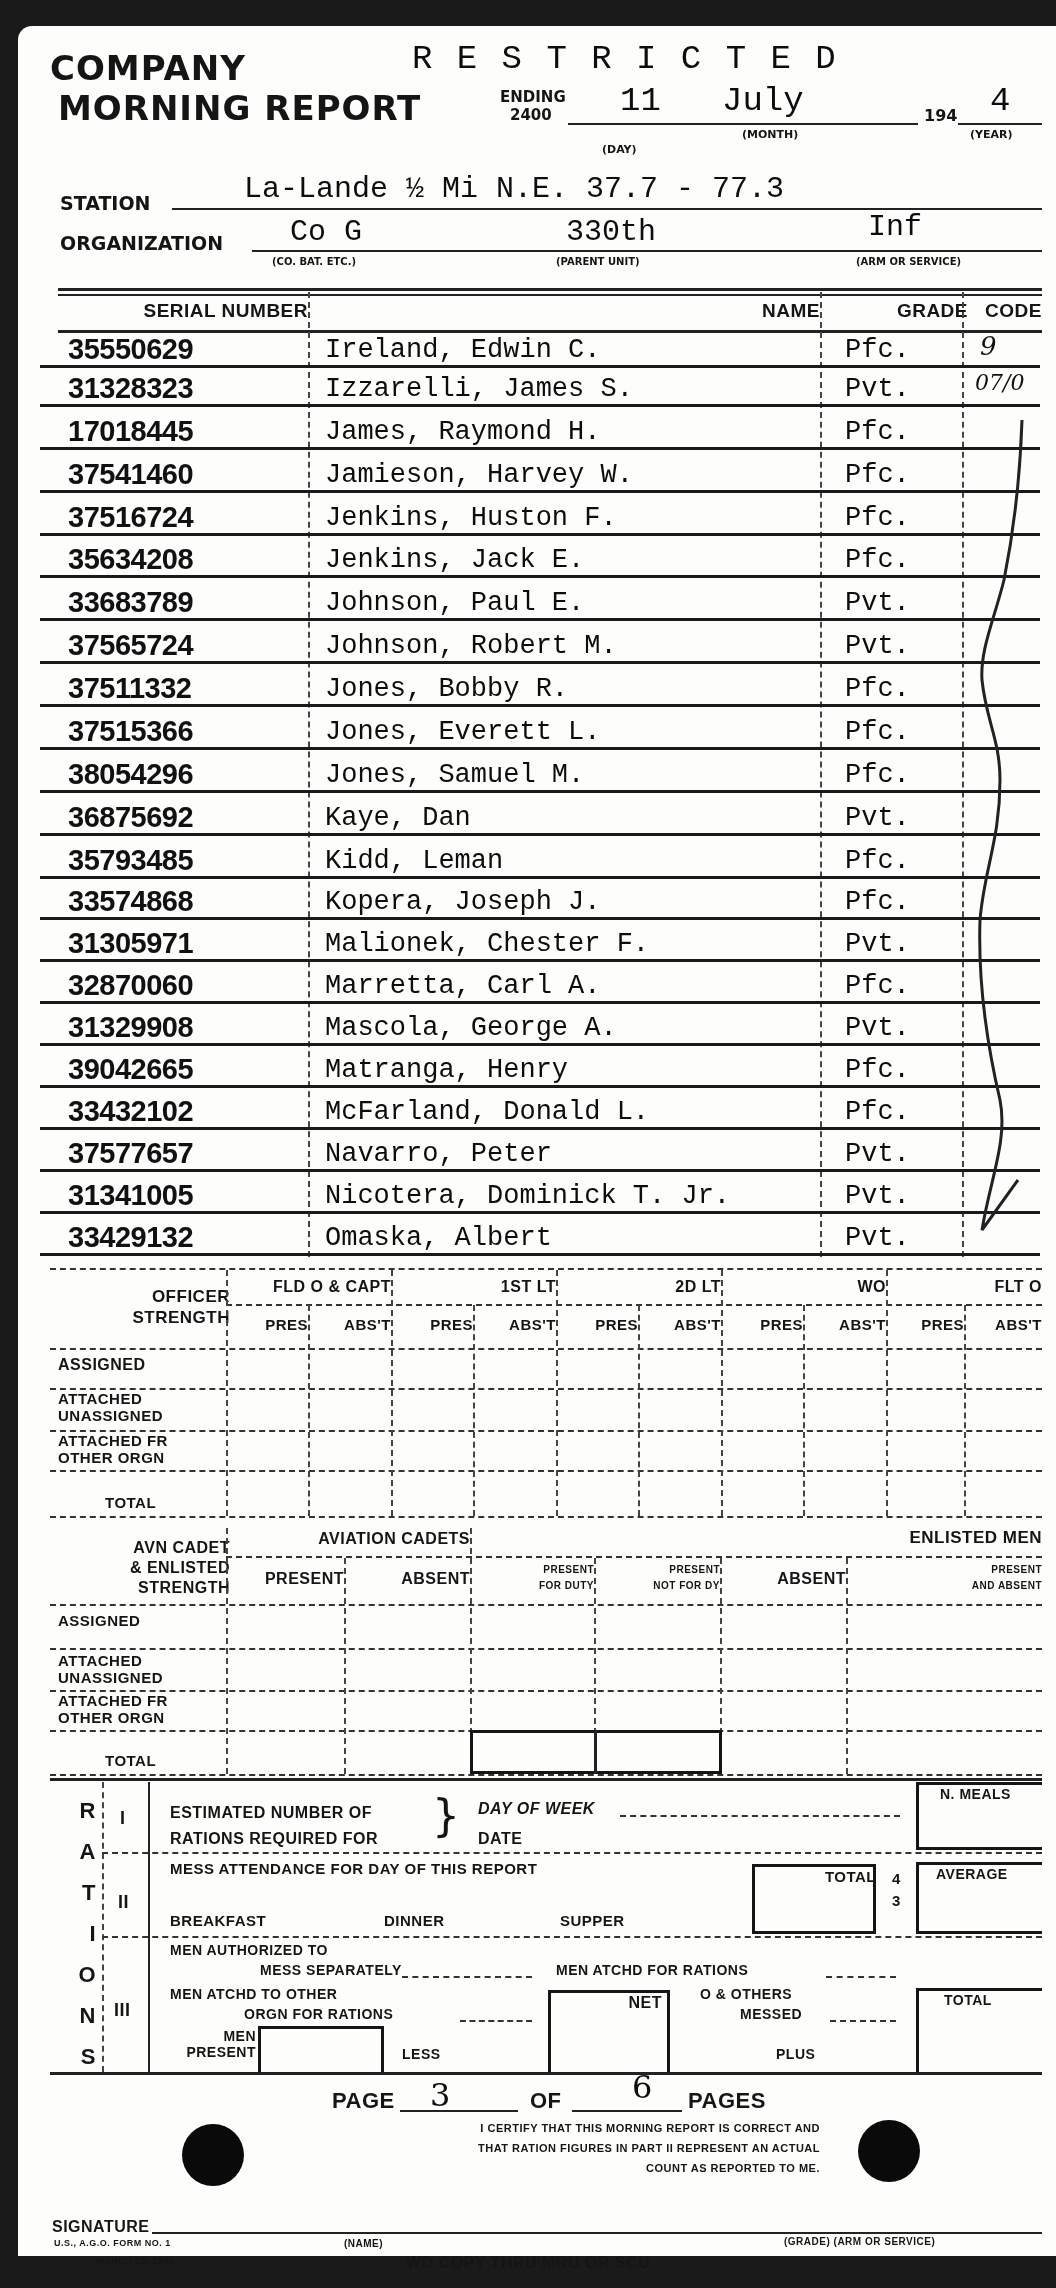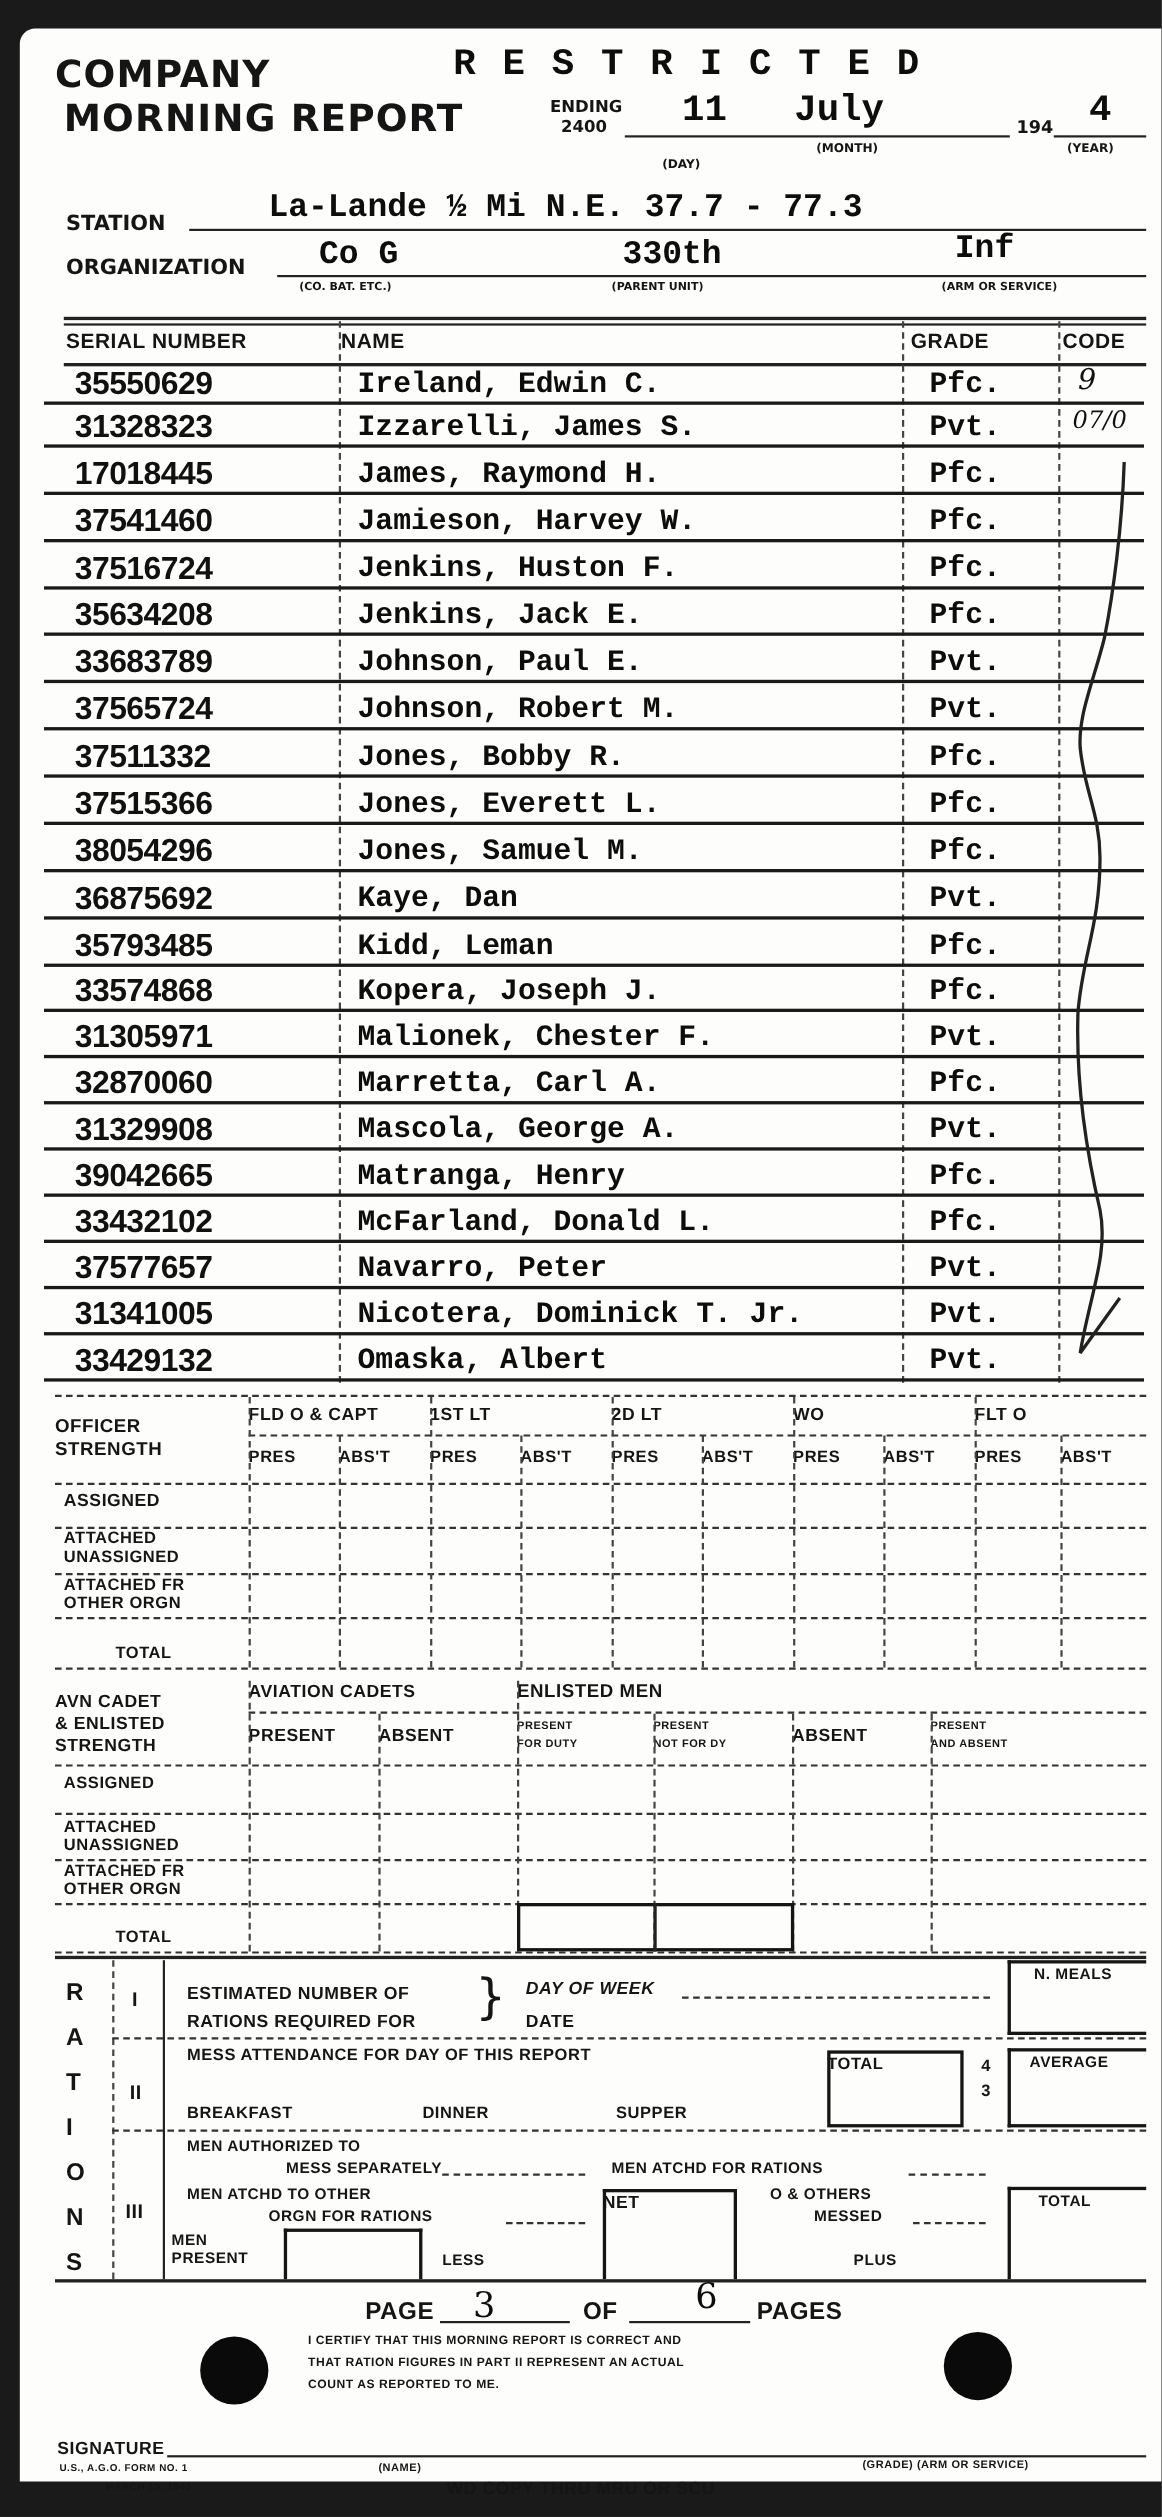--- a/index.html
+++ b/index.html
@@ -6,38 +6,38 @@
   html, body { width: 1056px; height: 2288px; background: #1a1a1a; overflow: hidden; }
   body { position: relative; font-family: "DejaVu Sans", sans-serif; color: #111; }
 
   .paper {
     position: absolute; left: 18px; top: 26px; width: 1038px; height: 2230px;
     background: #fdfdfb; border-top-left-radius: 14px;
   }
   .abs { position: absolute; }
   .print { font-family: "DejaVu Sans", sans-serif; font-weight: bold; color: #151515; }
   .cond { font-family: "Liberation Sans", sans-serif; font-weight: bold; color: #151515; letter-spacing: 0.5px; }
-  .type { font-family: "Liberation Mono", monospace; font-weight: bold; color: #0d0d0d; }
+  .type { font-family: "Liberation Mono", monospace; font-weight: normal; color: #0d0d0d; }
   .hline { position: absolute; height: 0; border-top: 2px solid #222; }
   .hline.thick { border-top-width: 3px; }
   .hline.dash { border-top: 2px dashed #333; }
   .vline { position: absolute; width: 0; border-left: 2px solid #222; }
   .vline.dash { border-left: 2px dashed #444; }
   .box { position: absolute; border: 3px solid #151515; }
   .hole { position: absolute; width: 62px; height: 62px; border-radius: 50%; background: #0a0a0a; }
 
   .row { position: absolute; left: 40px; width: 1000px; height: 37px; }
   .row .serial { position: absolute; left: 28px; top: 2px; font-size: 29px; font-family: "Liberation Sans", sans-serif; font-weight: bold; letter-spacing: -0.5px; }
   .row .name { position: absolute; left: 285px; top: 4px; font-size: 27px; }
   .row .grade { position: absolute; left: 805px; top: 4px; font-size: 27px; }
   .row .code { position: absolute; left: 940px; top: 0px; font-size: 26px; font-family: "DejaVu Serif", serif; font-style: italic; }
   .row .rule { position: absolute; left: 0; right: 0; bottom: 0; border-top: 3px solid #1a1a1a; }
 
   .small { font-size: 11px; }
-  .center { text-align: left; }
+  .center { text-align: right; }
 </style>
 </head>
 <body>
 
 <div class="paper"></div>
 
 <div class="abs print" style="left:50px;top:48px;font-size:34px;letter-spacing:1px;">COMPANY</div>
 <div class="abs print" style="left:58px;top:88px;font-size:34px;letter-spacing:1px;">MORNING REPORT</div>
 <div class="abs type" style="left:412px;top:40px;font-size:34px;letter-spacing:2px;">R E S T R I C T E D</div>
 <div class="abs print" style="left:500px;top:88px;font-size:15px;">ENDING</div>

